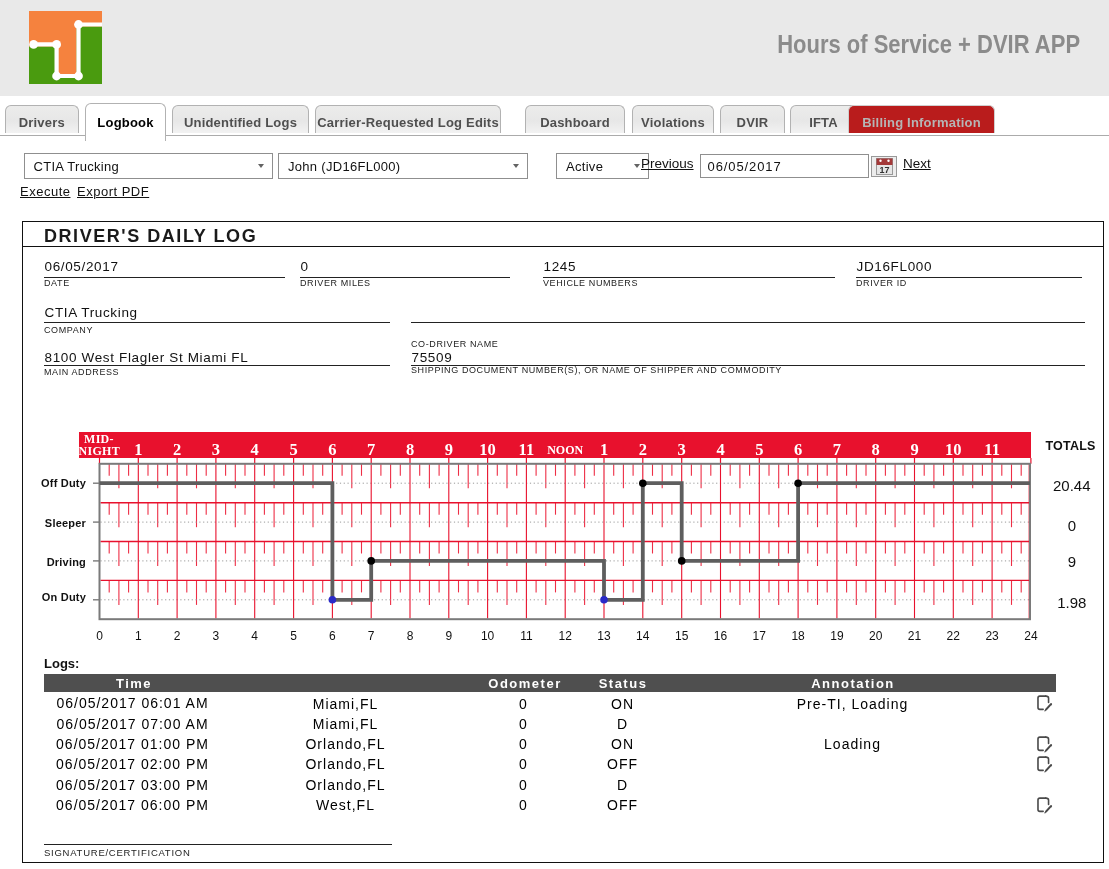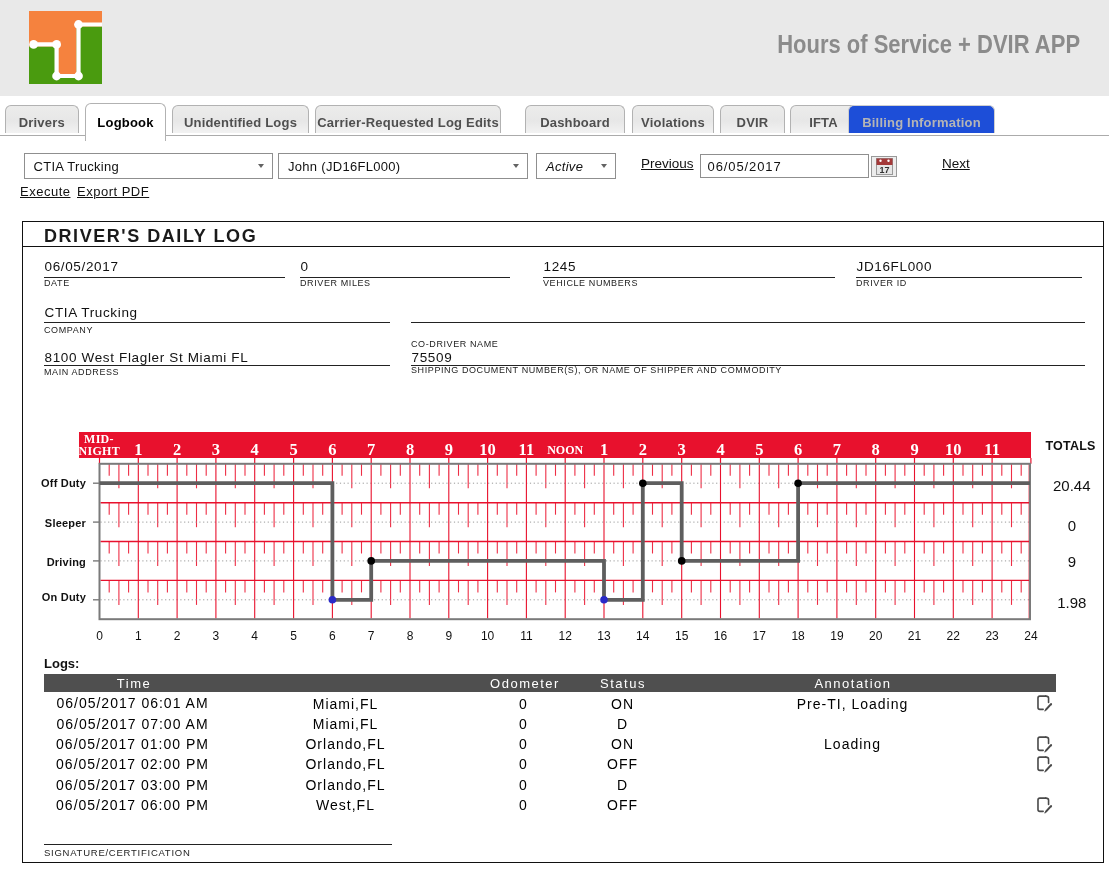--- a/index.html
+++ b/index.html
@@ -21,21 +21,21 @@
 #box{position:absolute;left:22px;top:221px;width:1081.5px;height:642px;border:1.4px solid #111;box-sizing:border-box;}
 #boxtitle{position:absolute;left:44px;top:226px;font-size:18px;font-weight:bold;color:#1a1a1a;letter-spacing:1.55px;}
 #titleline{position:absolute;left:23px;top:246px;width:1080px;height:1.3px;background:#111;}
 .fval{position:absolute;font-size:13.5px;color:#111;letter-spacing:0.65px;white-space:nowrap;}
 .fline{position:absolute;height:1.2px;background:#222;}
 .flab{position:absolute;font-size:9px;color:#222;letter-spacing:0.6px;white-space:nowrap;}
 
 .rowlab{position:absolute;font-size:11px;font-weight:bold;color:#111;text-align:right;width:62px;letter-spacing:0.2px;}
 .totval{position:absolute;font-size:15px;color:#111;text-align:center;width:60px;}
 
-.th{position:absolute;color:#fff;font-size:13px;font-weight:normal;letter-spacing:1.5px;}
+.th{position:absolute;color:#fff;font-size:13px;font-weight:bold;letter-spacing:1.5px;}
 .td{position:absolute;color:#000;font-size:14px;letter-spacing:1.0px;}
 .noteico{position:absolute;width:17px;height:17px;}
 </style>
 </head>
 <body>
 <div id="page">
   <div id="hdr">
     <svg class="abs" style="left:29px;top:11px;" width="73" height="73" viewBox="0 0 73 73">
       <rect x="0" y="0" width="73" height="73" fill="#f5823e"></rect>
       <polygon points="0,35.5 26.7,35.5 26.7,63 47.5,63 47.5,15.5 73,15.5 73,73 0,73" fill="#4a9b0f"></polygon>
@@ -49,38 +49,38 @@
     <div id="title">Hours of Service + DVIR APP</div>
   </div>
   <div class="tab" style="left:4.5px;width:74.5px;">Drivers</div>
   <div class="tab" id="tab-active" style="left:85px;width:81px;">Logbook</div>
   <div class="tab" style="left:172px;width:137px;">Unidentified Logs</div>
   <div class="tab" style="left:315px;width:186px;">Carrier-Requested Log Edits</div>
   <div class="tab" style="left:525px;width:100px;">Dashboard</div>
   <div class="tab" style="left:632px;width:82px;">Violations</div>
   <div class="tab" style="left:720px;width:65px;">DVIR</div>
   <div class="tab" style="left:790px;width:67px;">IFTA</div>
-  <div class="tab" style="left:848px;width:147px;color:#b5b5b5;background:#1d4ed8;border-color:#cfcfcf;">Billing Information</div>
+  <div class="tab" style="left:848px;width:147px;color:#b5b5b5;background:#b91c1c;border-color:#cfcfcf;">Billing Information</div>
   <div class="abs" style="left:0;top:135.2px;width:1109px;height:1.2px;background:#ababab;z-index:1;"></div>
 
   <div class="sel" style="left:23.5px;width:249px;">CTIA Trucking<span class="arr"></span></div>
   <div class="sel" style="left:278px;width:250px;">John (JD16FL000)<span class="arr"></span></div>
-  <div class="sel" style="left:536px;width:80px;font-style:italic;">Active<span class="arr"></span></div>
+  <div class="sel" style="left:556px;width:93px;">Active<span class="arr"></span></div>
   <div class="abs lnk" style="left:641px;top:156px;font-size:13.5px;">Previous</div>
   <div class="abs" style="left:700px;top:153.5px;width:168.5px;height:24.5px;box-sizing:border-box;border:1px solid #8f8f8f;background:#fff;font-size:13px;color:#111;line-height:23.5px;padding-left:6.5px;letter-spacing:0.9px;">06/05/2017</div>
   <div class="abs" style="left:871px;top:155.5px;width:26px;height:21px;box-sizing:border-box;border:1px solid #999;background:#ededed;">
     <svg width="17" height="17" viewBox="0 0 17 17" style="position:absolute;left:3.5px;top:1.5px;">
       <rect x="0.5" y="0.5" width="16" height="16" fill="#e6e6e6" stroke="#999" stroke-width="1"></rect>
       <rect x="0.5" y="0.5" width="16" height="6.5" fill="#a43a3a"></rect>
       <circle cx="4.5" cy="2.8" r="1.2" fill="#fff"></circle>
       <circle cx="12.5" cy="2.8" r="1.2" fill="#fff"></circle>
       <text x="8.5" y="14.5" font-size="9" font-weight="bold" fill="#333" text-anchor="middle" font-family="Liberation Sans">17</text>
     </svg>
   </div>
-  <div class="abs lnk" style="left:903px;top:156px;font-size:13.5px;margin-left:39px;">Next</div>
+  <div class="abs lnk" style="left:903px;top:156px;font-size:13.5px;">Next</div>
   <div class="abs lnk" style="left:20px;top:183.5px;font-size:13px;letter-spacing:0.5px;">Execute</div>
   <div class="abs lnk" style="left:77px;top:183.5px;font-size:13px;letter-spacing:0.5px;">Export PDF</div>
 
   <div id="box"></div>
   <div id="boxtitle">DRIVER'S DAILY LOG</div>
   <div id="titleline"></div>
 
   <div class="fval" style="left:44.5px;top:259px;">06/05/2017</div>
   <div class="fline" style="left:44px;top:277.3px;width:241px;"></div>
   <div class="flab" style="left:44px;top:278.4px;">DATE</div>

